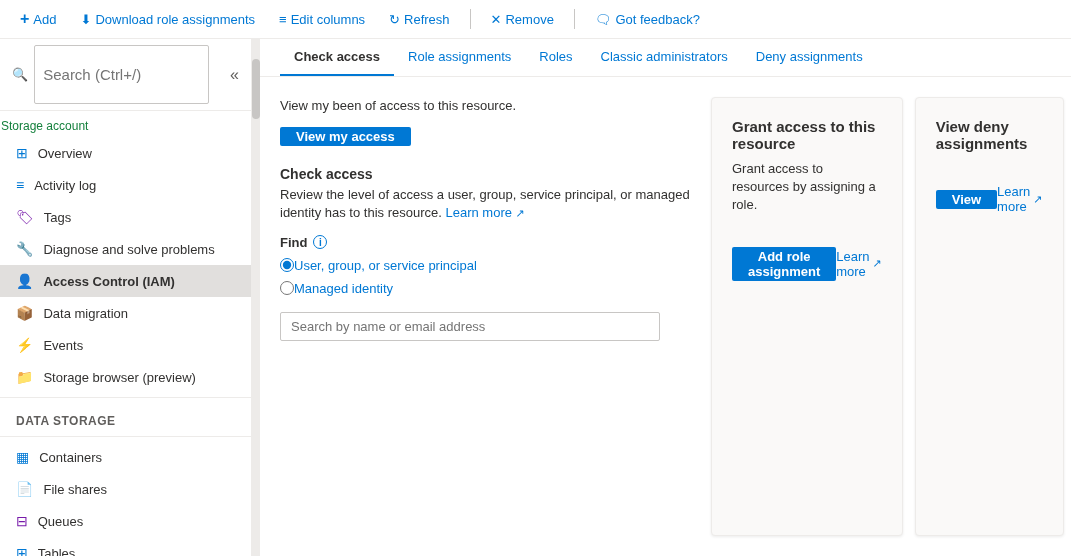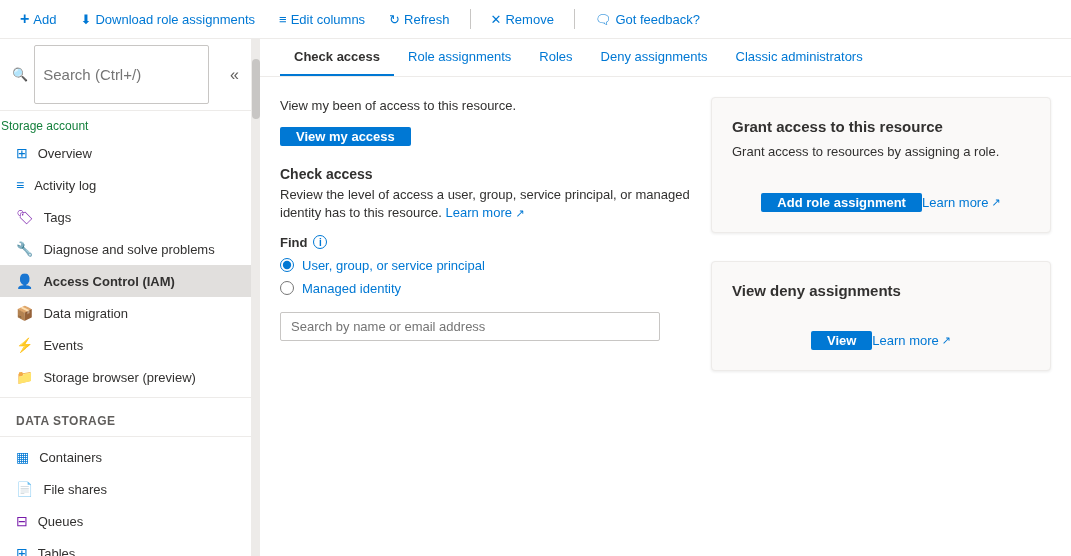--- a/index.html
+++ b/index.html
@@ -152,22 +152,22 @@
 
     .left-panel {
       flex: 1;
       min-width: 0;
     }
 
     .right-panel {
       width: 340px;
       flex-shrink: 0;
       display: flex;
-      flex-direction: column;
-      gap: 28px;
+      flex-direction: row;
+      gap: 12px;
     }
 
     .section-title {
       font-size: 14px;
       font-weight: 600;
       color: #323130;
       margin-bottom: 4px;
     }
     .section-desc {
       font-size: 13px;
@@ -214,21 +214,20 @@
 
     .radio-group {
       display: flex;
       flex-direction: column;
       gap: 8px;
       margin-bottom: 16px;
     }
     .radio-item {
       display: flex;
       align-items: flex-start;
-      gap: 8px;
       cursor: pointer;
       font-size: 13px;
       color: #0078d4;
     }
     .radio-item input[type="radio"] {
       accent-color: #0078d4;
       width: 14px;
       height: 14px;
       cursor: pointer;
     }
@@ -406,24 +405,24 @@
       <div class="tab active">
         <span>Check access</span>
       </div>
       <div class="tab">
         <span>Role assignments</span>
       </div>
       <div class="tab">
         <span>Roles</span>
       </div>
       <div class="tab">
+        <span>Classic administrators</span>
+      </div>
+      <div class="tab">
         <span>Deny assignments</span>
-      </div>
-      <div class="tab">
-        <span>Classic administrators</span>
       </div>
     </div>
 
     <div class="content-body">
 
       <div class="left-panel">
 
         <div>
           <div class="section-desc">View my been of access to this resource.</div>
           <button class="btn-primary">

